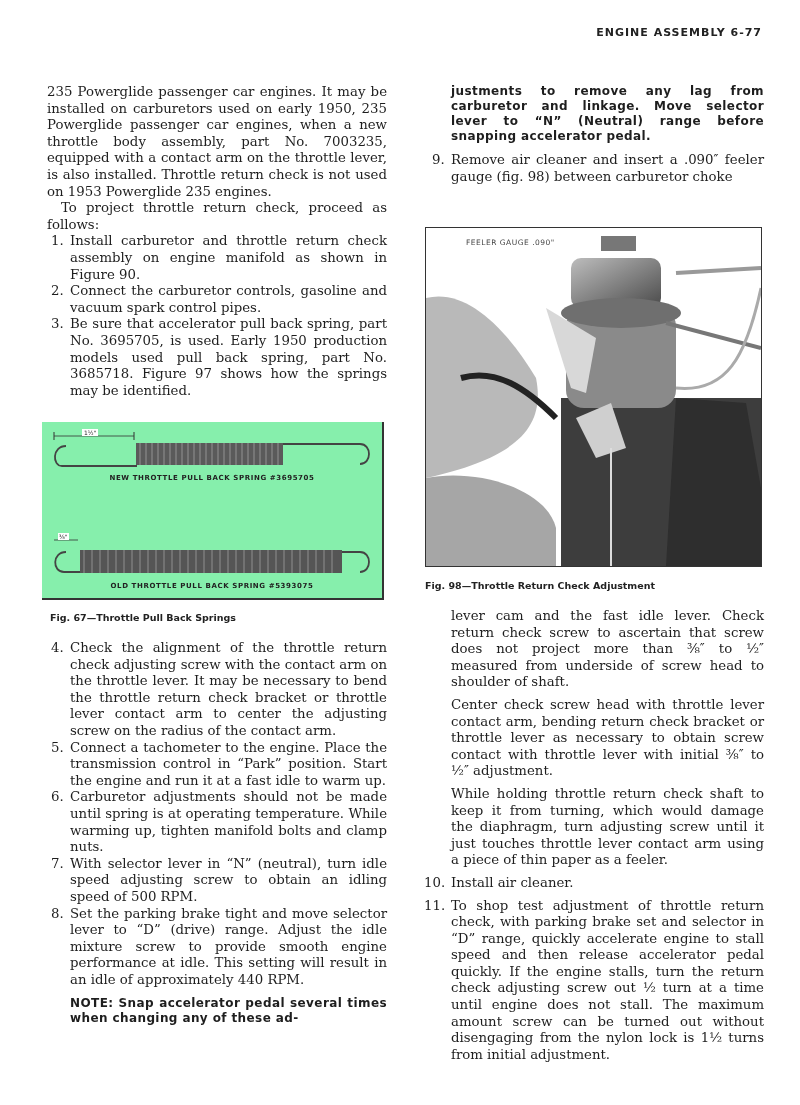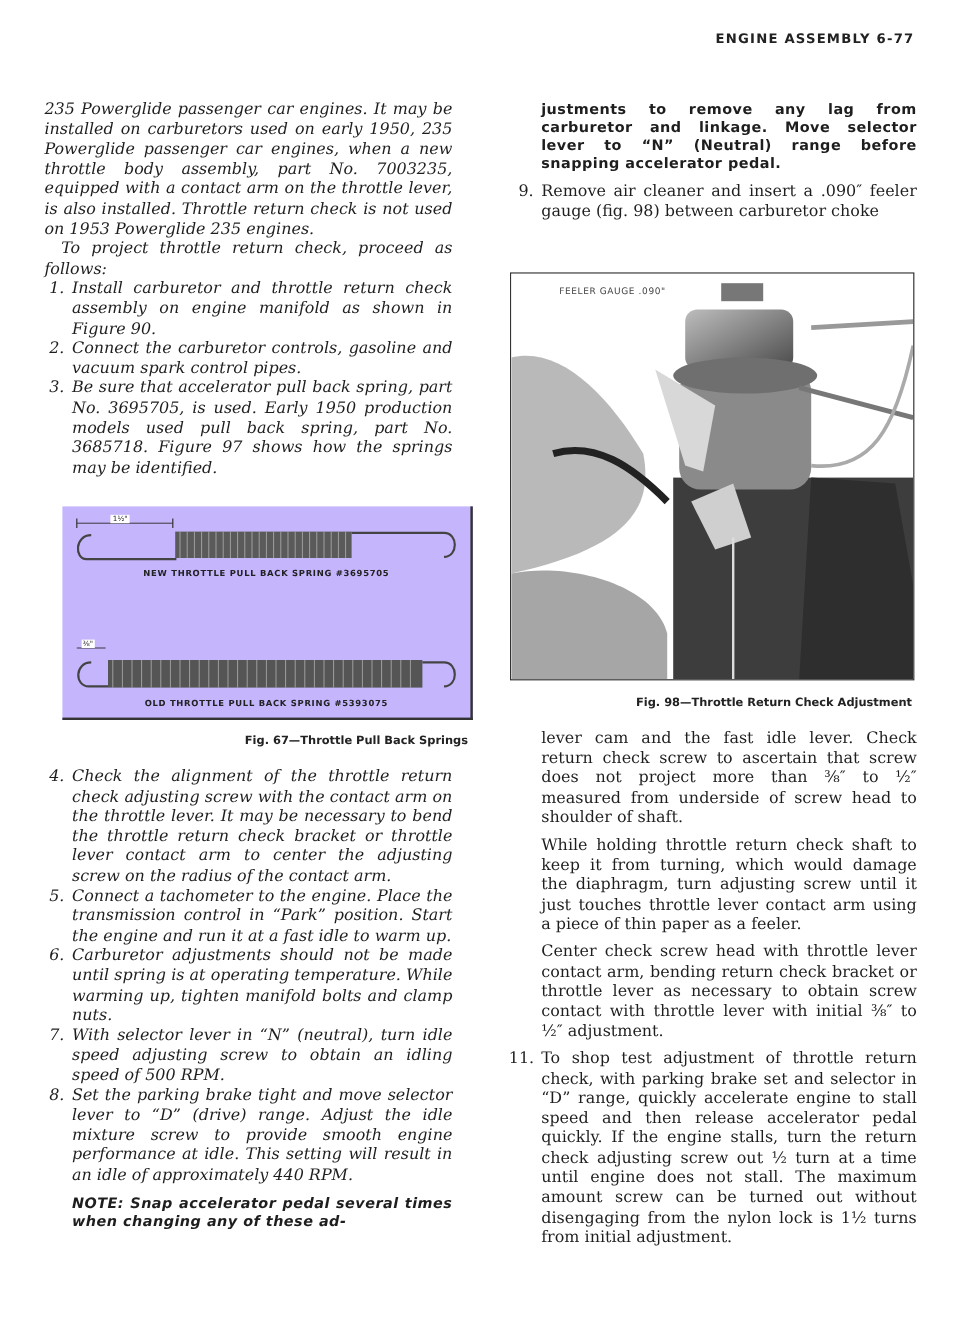--- a/index.html
+++ b/index.html
@@ -7,41 +7,41 @@
     width: 800px; height: 1105px; position: relative; overflow: hidden;
     font-family: "DejaVu Serif", "Liberation Serif", serif;
     color: #1e1e1e;
   }
   .header {
     position: absolute; top: 26px; right: 38px;
     font-family: "DejaVu Sans", "Liberation Sans", sans-serif;
     font-weight: bold; font-size: 11px; letter-spacing: 1px; color: #222;
   }
   .col { position: absolute; top: 84px; font-size: 13.3px; line-height: 16.6px; }
-  .col.left { left: 37px; width: 340px; font-style: italic; }
+  .col.left { left: 47px; width: 340px; }
   .col.right { left: 451px; width: 313px; }
   p { margin: 0; text-align: justify; }
   .indent { text-indent: 14px; }
   ol { list-style: none; margin: 0; padding: 0; }
   ol li { position: relative; padding-left: 23px; text-align: justify; }
   ol li .num { position: absolute; left: 4px; top: 0; }
   ol li.wide .num { left: -20px; }
   ol li.wide { padding-left: 0; }
   .note {
     font-family: "DejaVu Sans", "Liberation Sans", sans-serif;
     font-weight: bold; font-size: 12px; line-height: 15px; letter-spacing: 0.4px;
     text-align: justify;
   }
   .fig97 {
-    position: absolute; left: 52px; top: 422px; width: 340px; height: 176px;
-    border-right: 2px solid #333; border-bottom: 2px solid #333; background: #c4b5fd;
+    position: absolute; left: 42px; top: 422px; width: 340px; height: 176px;
+    border-right: 2px solid #333; border-bottom: 2px solid #333; background: #86efac;
   }
   .fig-caption {
     font-family: "DejaVu Sans", "Liberation Sans", sans-serif;
-    font-weight: bold; font-size: 9.5px; text-align: right; color: #222;
+    font-weight: bold; font-size: 9.5px; text-align: left; color: #222;
   }
   .spring-label {
     position: absolute; font-family: "DejaVu Sans", "Liberation Sans", sans-serif;
     font-weight: bold; font-size: 7px; letter-spacing: 0.6px; color: #222; width: 340px; text-align: center; left: 0;
   }
   .fig98 {
     position: absolute; left: 425px; top: 227px; width: 335px; height: 338px;
     border: 1.5px solid #333; overflow: hidden; background: #fff;
   }
 </style>
@@ -184,18 +184,19 @@
     <line x1="185" y1="220" x2="185" y2="338" stroke="#ddd" stroke-width="2"></line>
     <path d="M35 150 C70 140 100 160 130 190" stroke="#222" stroke-width="6" fill="none"></path>
     <rect x="175" y="8" width="35" height="15" fill="#777"></rect>
   </svg>
   <div style="position:absolute;left:40px;top:10px;font-size:7.5px;font-family:'DejaVu Sans',sans-serif;color:#444;letter-spacing:0.5px;background:#fff;">FEELER GAUGE .090"</div>
 </div>
 <div class="fig-caption" style="position:absolute;left:425px;top:580px;width:335px;">Fig. 98—Throttle Return Check Adjustment</div>
 
 <div class="col right" style="top:608px;">
   <p>lever cam and the fast idle lever. Check return check screw to ascertain that screw does not project more than ⅜″ to ½″ measured from underside of screw head to shoulder of shaft.</p>
+  <p style="margin-top:6px;">Center check screw head with throttle lever contact arm, bending return check bracket or throttle lever as necessary to obtain screw contact with throttle lever with initial ⅜″ to ½″ adjustment.</p>
   <p style="margin-top:6px;">While holding throttle return check shaft to keep it from turning, which would damage the diaphragm, turn adjusting screw until it just touches throttle lever contact arm using a piece of thin paper as a feeler.</p>
-  <p style="margin-top:6px;">Center check screw head with throttle lever contact arm, bending return check bracket or throttle lever as necessary to obtain screw contact with throttle lever with initial ⅜″ to ½″ adjustment.</p>
   <ol style="margin-top:6px;">
+    <li class="wide"><span class="num" style="left:-27px;">10.</span><span>Install air cleaner.</span></li>
     <li class="wide" style="margin-top:6px;"><span class="num" style="left:-27px;">11.</span><span>To shop test adjustment of throttle return check, with parking brake set and selector in “D” range, quickly accelerate engine to stall speed and then release accelerator pedal quickly. If the engine stalls, turn the return check adjusting screw out ½ turn at a time until engine does not stall. The maximum amount screw can be turned out without disengaging from the nylon lock is 1½ turns from initial adjustment.</span></li>
   </ol>
 </div>
 
 </body></html>

